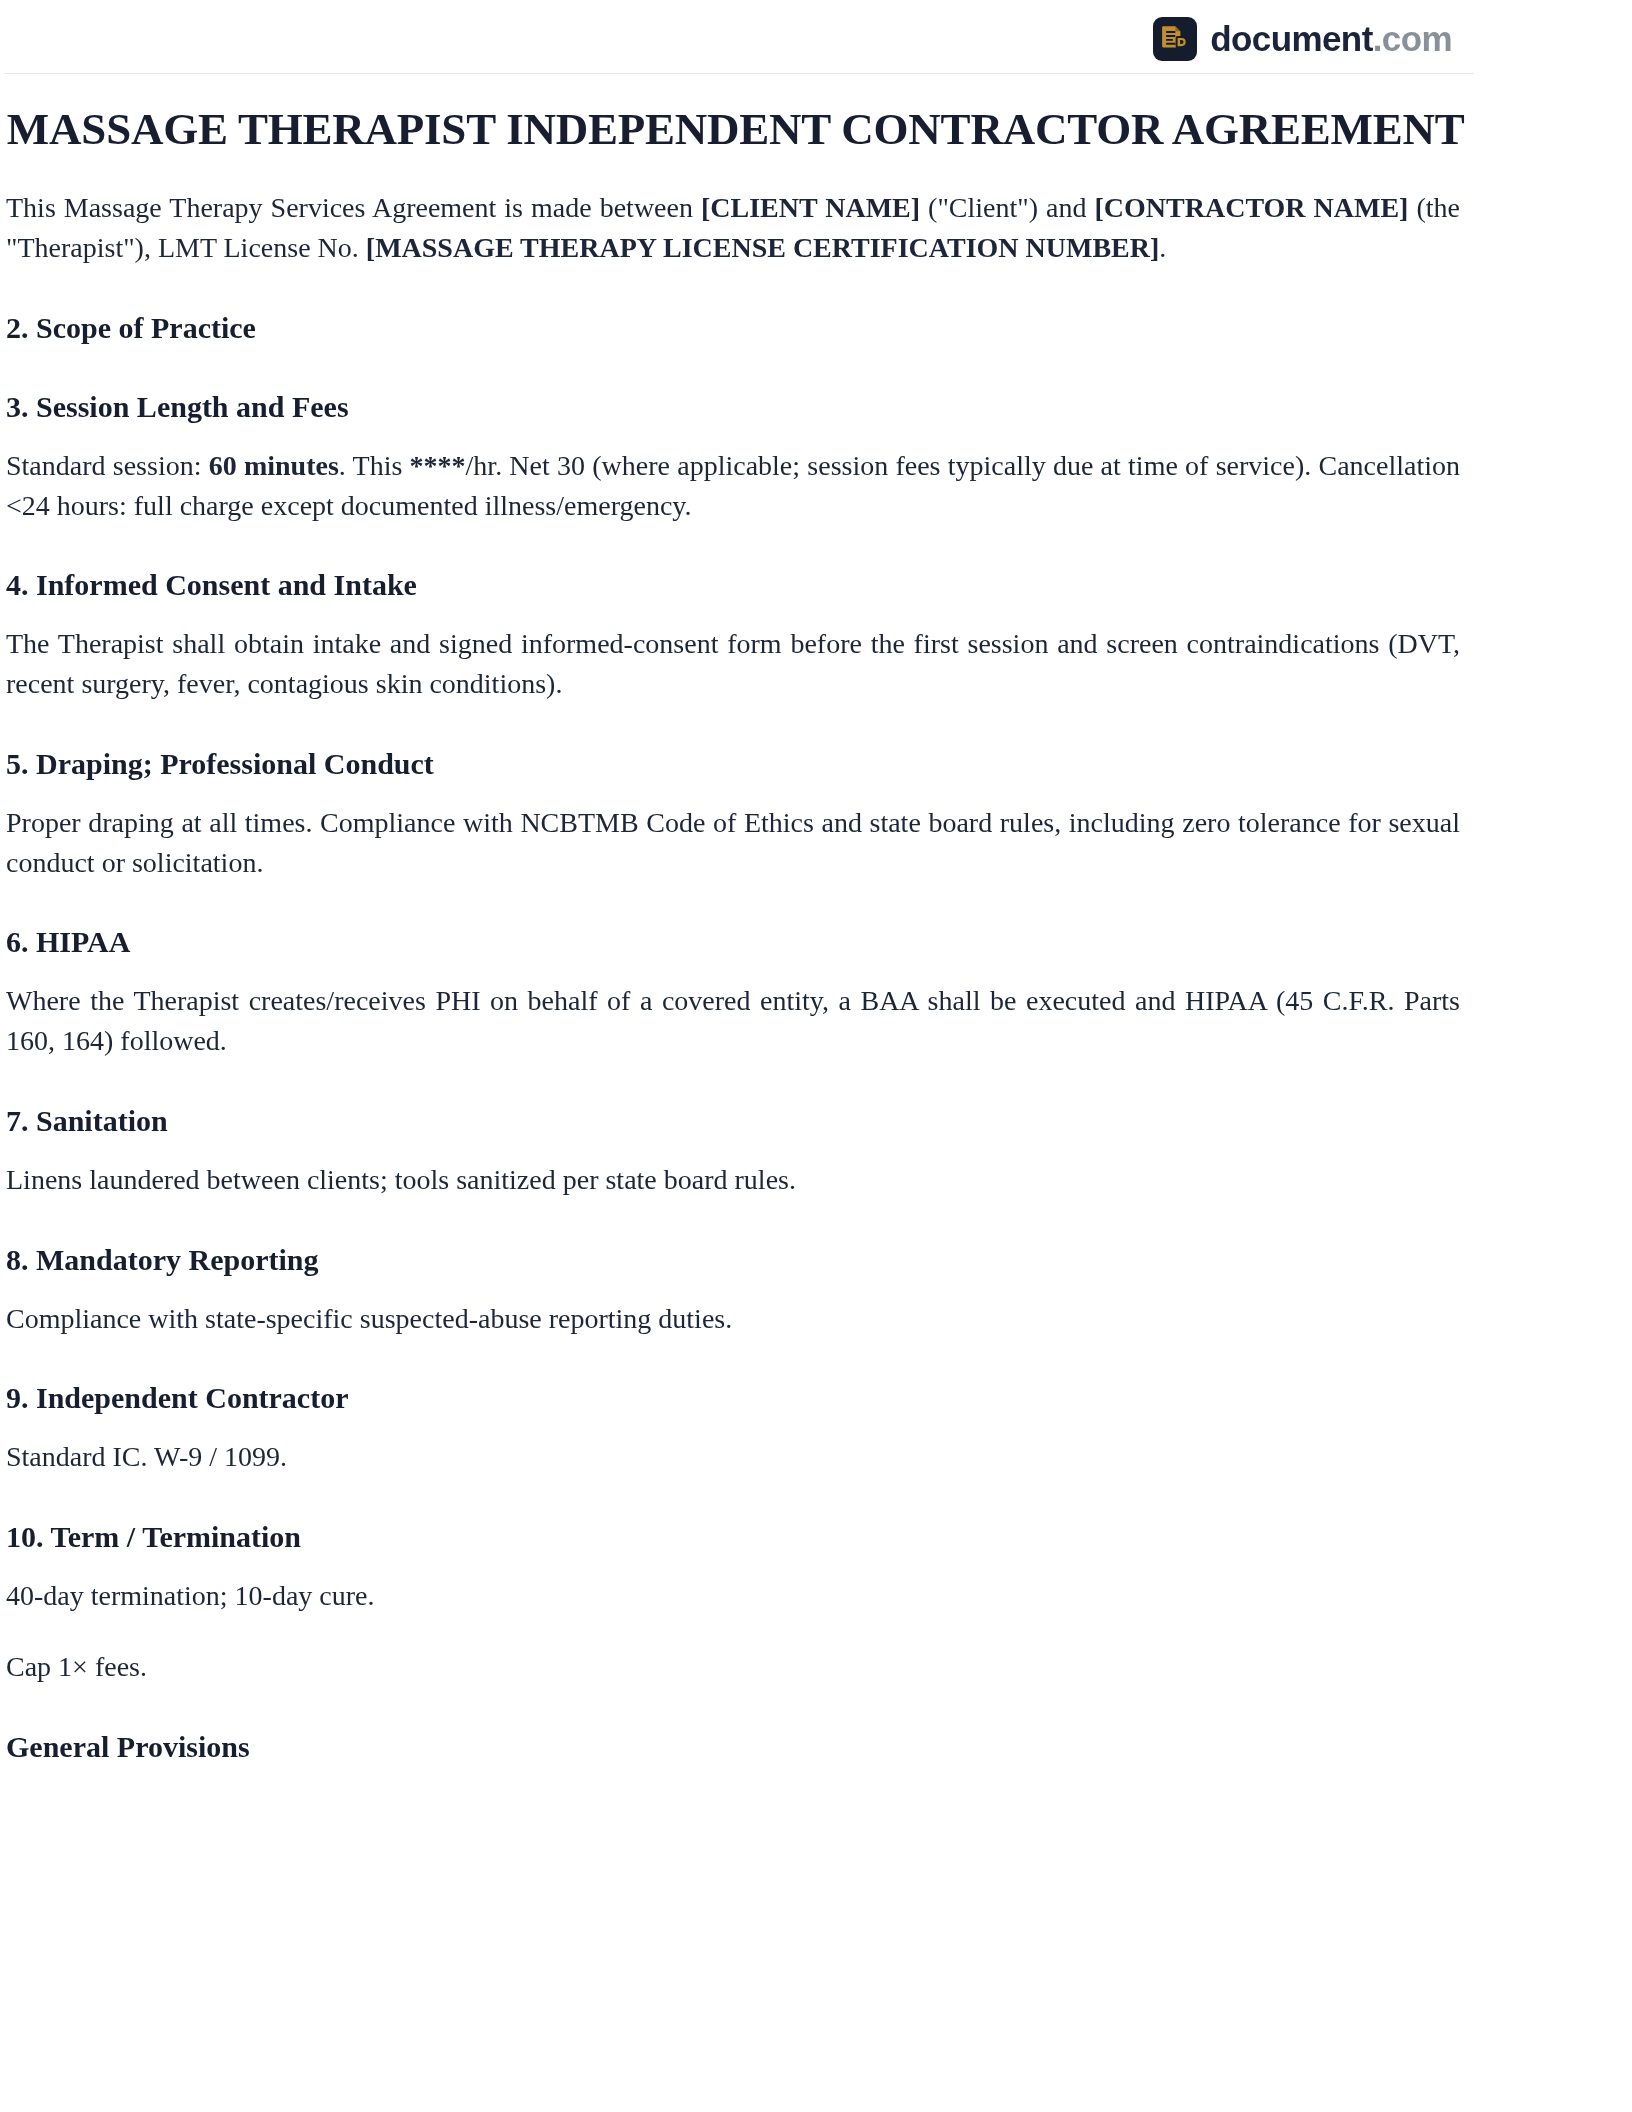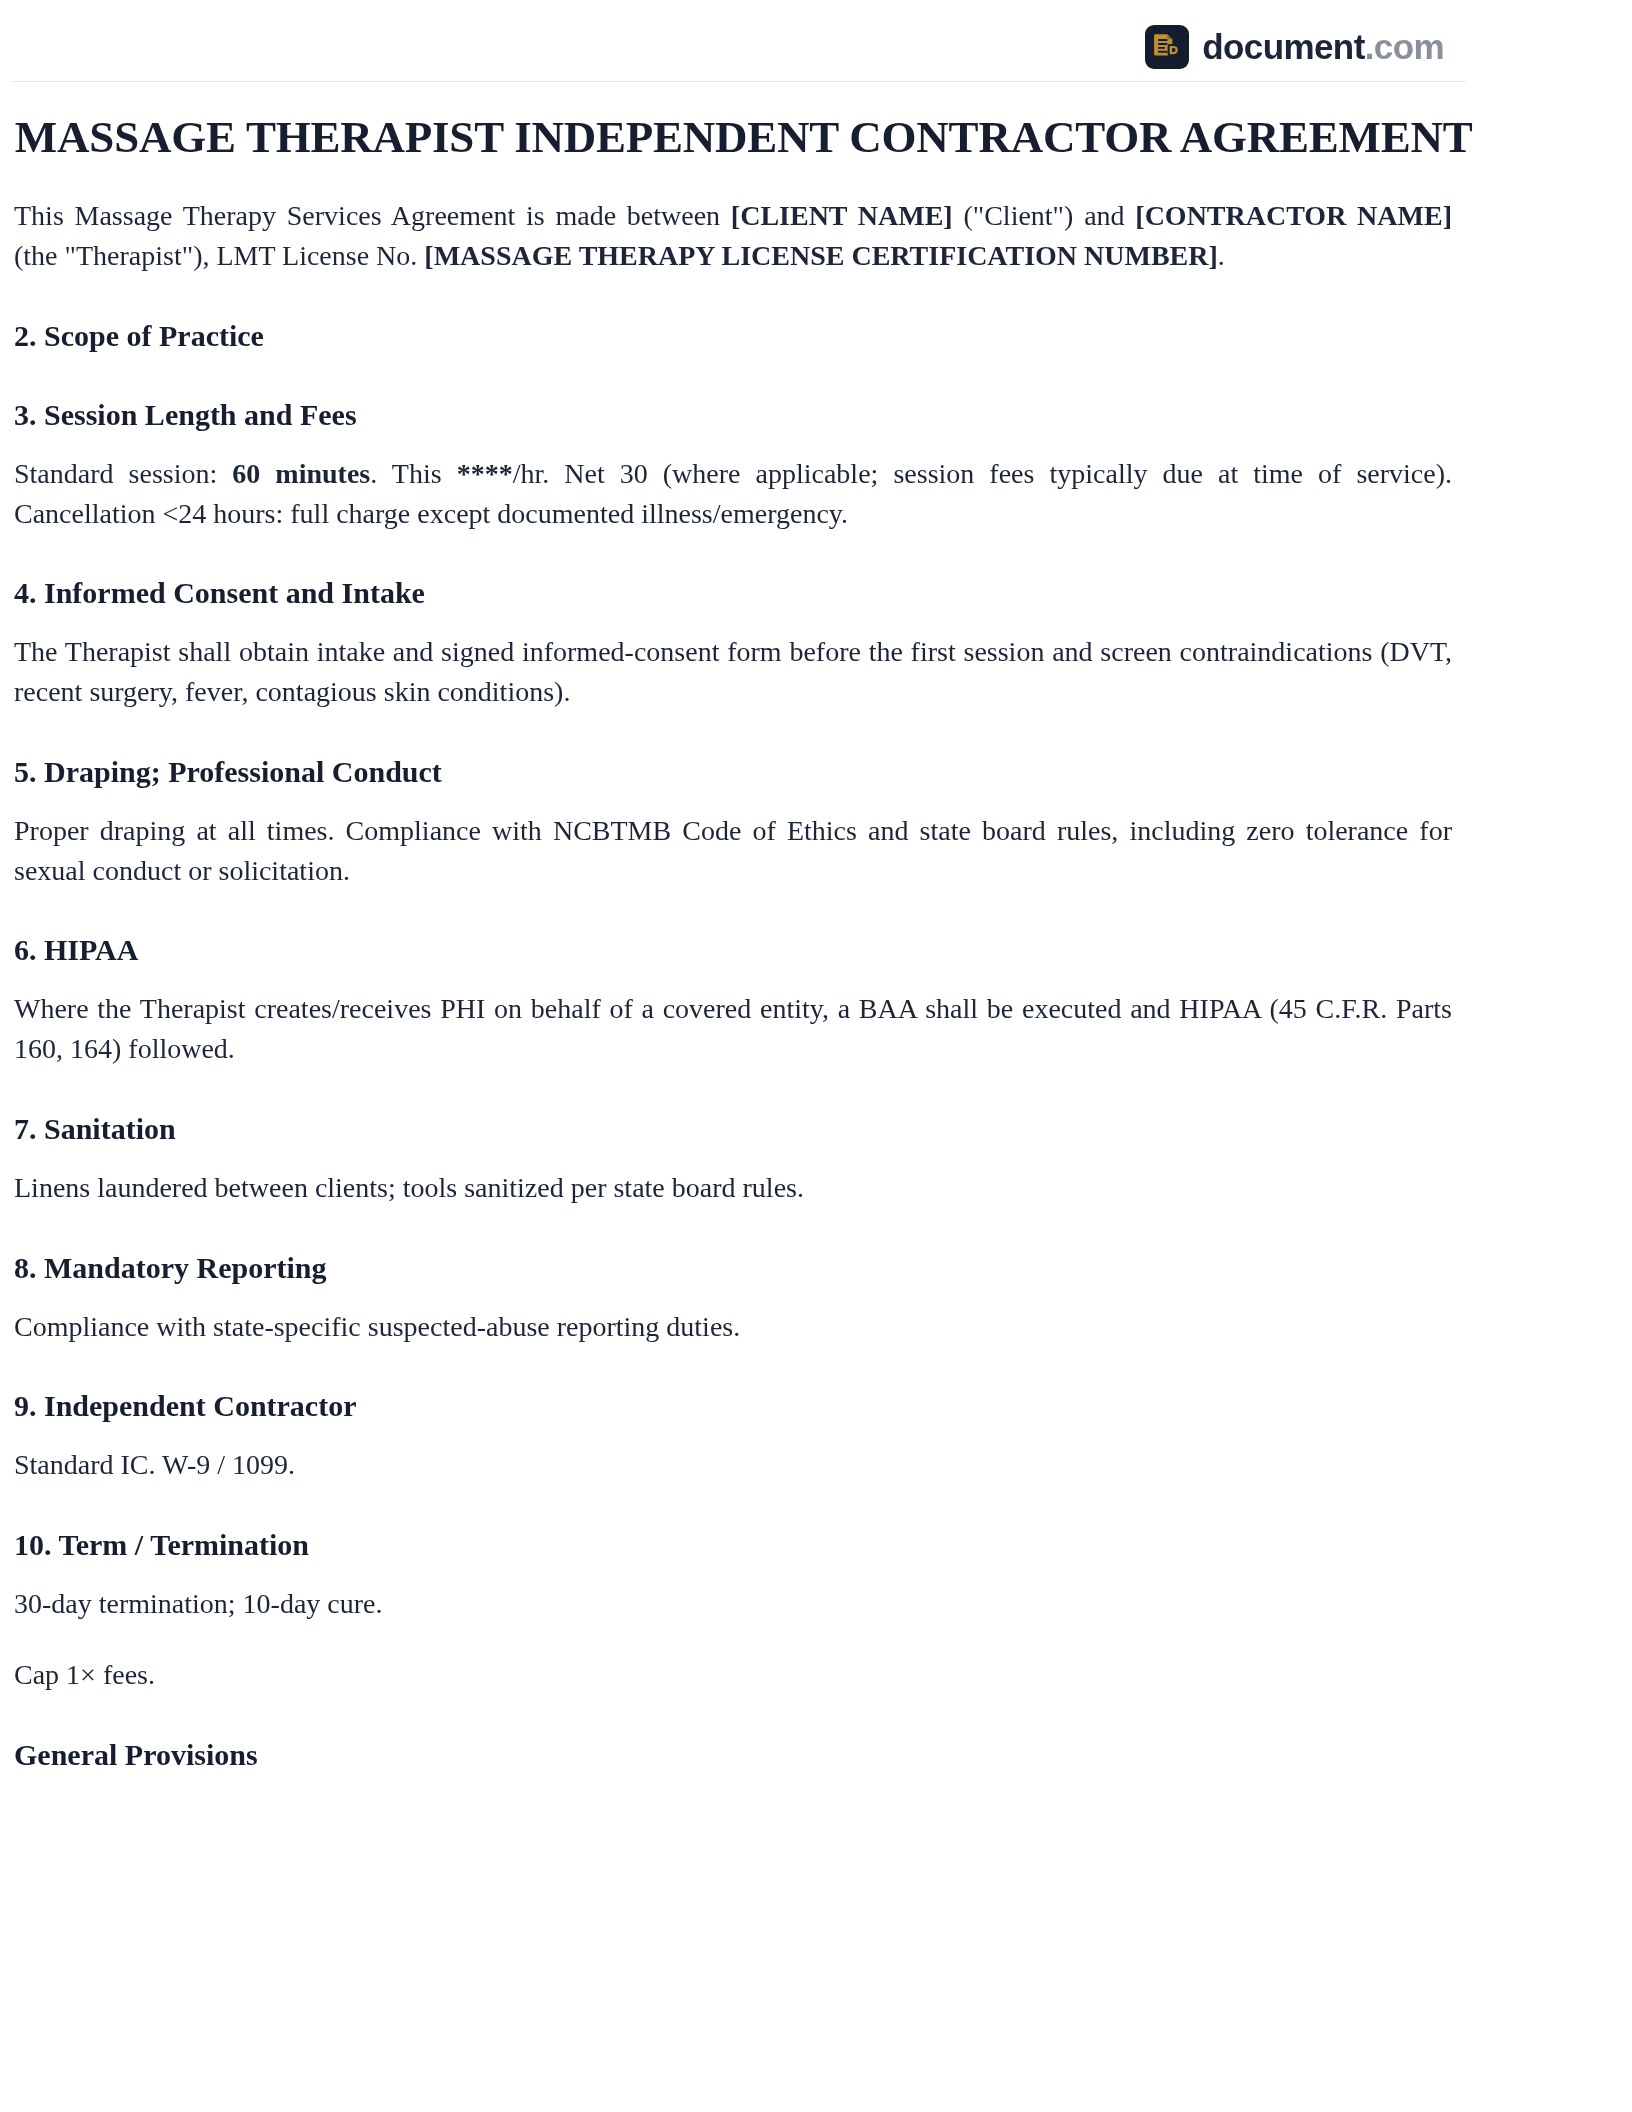--- a/index.html
+++ b/index.html
@@ -13,21 +13,21 @@
     font-family: "Liberation Serif", "DejaVu Serif", serif;
     color: #1a2235;
     -webkit-font-smoothing: antialiased;
   }
 
   .page {
     position: relative;
     width: 1478px;
     min-height: 2112px;
     box-sizing: border-box;
-    padding: 12px;
+    padding: 4px;
     overflow: hidden;
   }
 
   
   .doc-header {
     height: 70px;
     box-sizing: border-box;
     border-bottom: 1px solid #e7e8ec;
     display: flex;
     align-items: center;
@@ -167,21 +167,21 @@
       <p class="para">Compliance with state-specific suspected-abuse reporting duties.</p>
     </div>
 
     <div class="sec">
       <h2 class="sec-head">9. Independent Contractor</h2>
       <p class="para">Standard IC. W-9 / 1099.</p>
     </div>
 
     <div class="sec">
       <h2 class="sec-head">10. Term / Termination</h2>
-      <p class="para">30-day termination; 10-day cure.</p>
+      <p class="para">40-day termination; 10-day cure.</p>
       <p class="para">Cap 1× fees.</p>
     </div>
 
     <div class="sec">
       <h2 class="sec-head">General Provisions</h2>
     </div>
 
   </div>
 </div>
 

